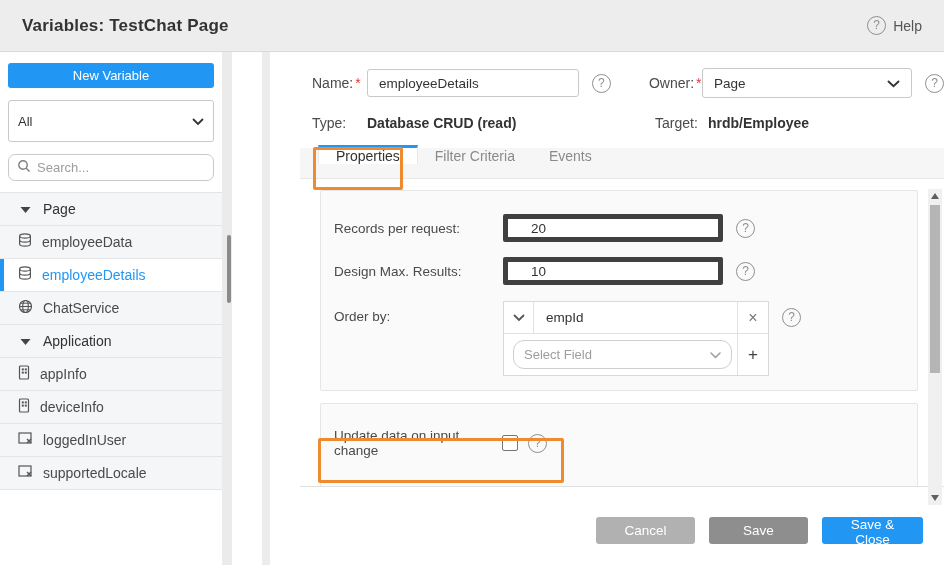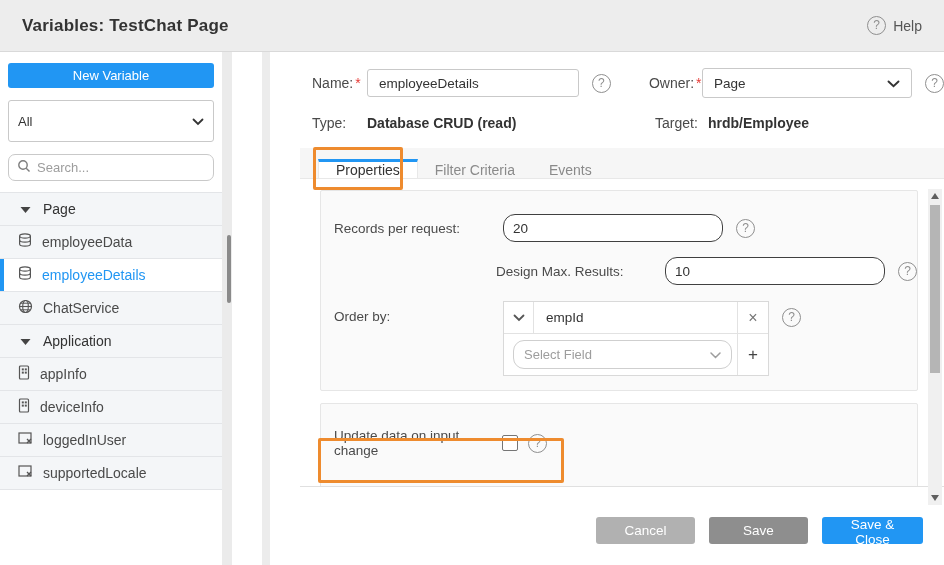--- a/index.html
+++ b/index.html
@@ -44,31 +44,31 @@
   .req { color: #e53935; margin-left: 2px; }
   .tinput { width: 220px; height: 28px; border: 1px solid #c9c9c9; border-radius: 3px; padding: 0 11px; font-size: 13.5px; font-family: inherit; color: #333; }
   .help { margin-left: 13px; flex: none; cursor: default; }
   .owner-label { width: 53px; flex: none; margin-left: 38px; font-size: 14px; color: #4a4a4a; }
   .owner-select { width: 218px; height: 30px; border: 1px solid #c9c9c9; border-radius: 3px; display: flex; align-items: center; padding: 0 11px; font-size: 13.5px; color: #333; cursor: pointer; background: #fff; }
   .owner-select .chev { margin-left: auto; }
   .bval { font-weight: 700; color: #333; font-size: 14px; }
   .type-val { width: 288px; flex: none; }
 
   
-  .tabbar { margin-top: 17px; height: 31px; background: #f6f6f6; border-bottom: 1px solid #e8e8e8; display: flex; align-items: flex-end; padding-left: 18px; position: relative; }
+  .tabbar { margin-top: 17px; height: 31px; background: #f6f6f6; border-bottom: 1px solid #e8e8e8; display: flex; align-items: flex-start; padding-left: 18px; position: relative; }
   .tab { padding: 0 17px; font-size: 14px; color: #8a8a8a; display: flex; align-items: center; cursor: pointer; }
   .tab.active { background: #fff; color: #333; border-top: 3px solid #2196f3; border-right: 1px solid #e8e8e8; border-left: 1px solid #e8e8e8; margin-top: -3px; }
   .orange-box-tab { position: absolute; left: 13px; top: 95px; width: 90px; height: 43px; border: 3px solid #ee8b2e; border-radius: 2px; pointer-events: none; z-index: 5; }
 
   
   .scroll-area { height: 308px; overflow: hidden; position: relative; border-bottom: 1px solid #e0e0e0; }
   .panel { margin: 11px 26px 0 20px; background: #fafafa; border: 1px solid #e6e6e6; border-radius: 2px; padding: 10px 0 14px 13px; }
   .prow { display: flex; align-items: center; margin-top: 13px; }
   .plabel { width: 169px; flex: none; font-size: 13.5px; color: #4a4a4a; }
-  .pinput { width: 220px; height: 28px; border: 1px solid #404040; border-radius: 12px; background: #fff; padding: 0 9px; font-size: 13.5px; font-family: inherit; color: #333; }
+  .pinput { width: 220px; height: 28px; border: 5px solid #404040; border-radius: 2px; background: #fff; padding: 0 23px; font-size: 13.5px; font-family: inherit; color: #333; }
   .orderby-row { display: flex; align-items: flex-start; margin-top: 16px; }
   .ob-widget { width: 266px; background: #fff; border: 1px solid #d9d9d9; }
   .ob-top { display: flex; height: 32px; border-bottom: 1px solid #e2e2e2; }
   .ob-chev { width: 30px; flex: none; border-right: 1px solid #e2e2e2; display: flex; align-items: center; justify-content: center; cursor: pointer; }
   .ob-val { flex: 1; display: flex; align-items: center; padding-left: 12px; font-size: 13.5px; color: #333; }
   .ob-x { width: 31px; flex: none; border-left: 1px solid #e2e2e2; display: flex; align-items: center; justify-content: center; color: #777; font-size: 16px; cursor: pointer; }
   .ob-bottom { display: flex; }
   .ob-selwrap { flex: 1; padding: 6px 5px 6px 9px; }
   .ob-select { height: 29px; border: 1px solid #cfcfcf; border-radius: 11px; display: flex; align-items: center; padding: 0 10px; font-size: 13px; color: #9d9d9d; cursor: pointer; background: #fff; }
   .ob-select .chev { margin-left: auto; }
@@ -249,21 +249,21 @@
       <div class="orange-box-tab"></div>
 
       <div class="scroll-area">
 
         <div class="panel">
           <div class="prow">
             <span class="plabel">Records per request:</span>
             <input class="pinput" type="text" value="20" style="">
             <span class="help qmark">?</span>
           </div>
-          <div class="prow" style="margin-top:15px;justify-content:flex-end;">
+          <div class="prow" style="margin-top:15px;">
             <span class="plabel">Design Max. Results:</span>
             <input class="pinput" type="text" value="10" style="">
             <span class="help qmark">?</span>
           </div>
           <div class="orderby-row">
             <span class="plabel" style="margin-top:8px;">Order by:</span>
             <div class="ob-widget">
               <div class="ob-top">
                 <span class="ob-chev">
                   <svg width="12" height="8" viewBox="0 0 12 8">

